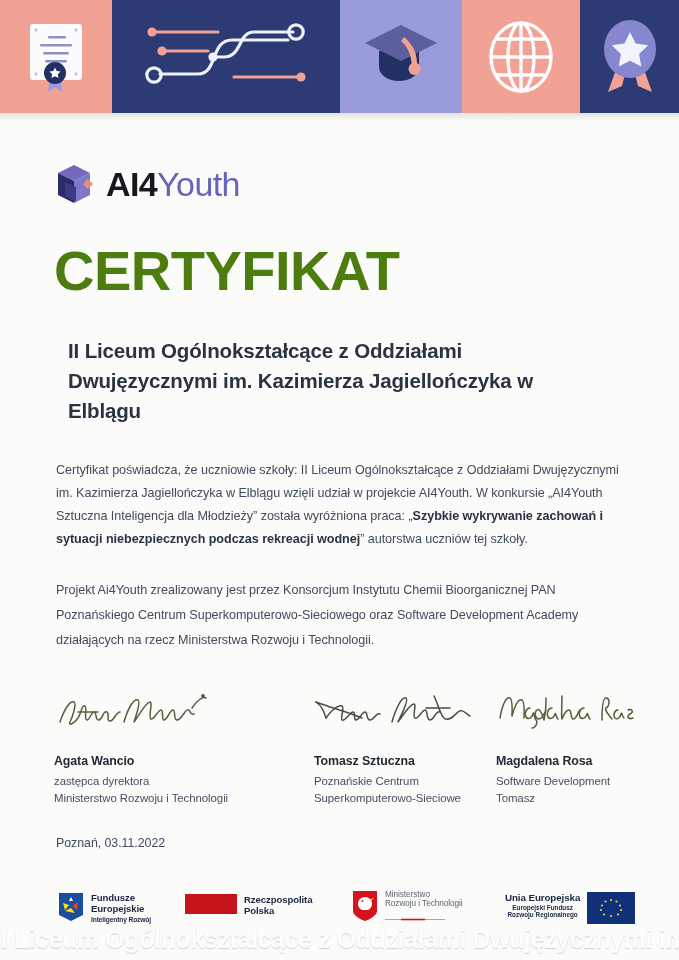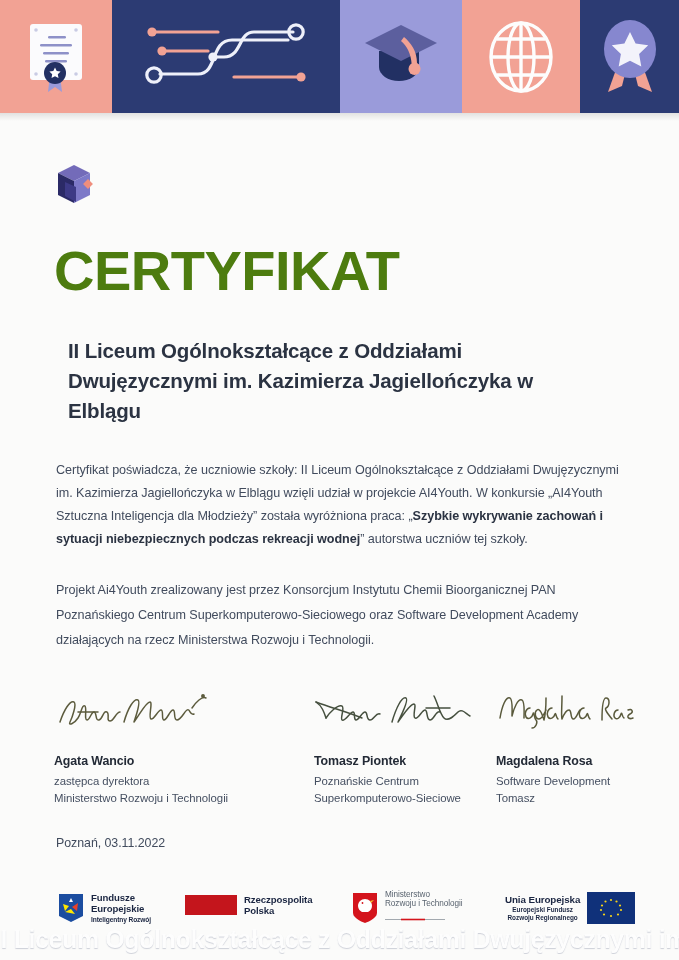--- a/index.html
+++ b/index.html
@@ -158,21 +158,21 @@
   }
 
   
   .footer-logos {
     position: absolute;
     top: 888px;
     left: 0;
     width: 679px;
     height: 46px;
   }
-  .flogo { position: absolute; display: flex; align-items: center; gap: 7px; }
+  .flogo { position: absolute; display: flex; align-items: flex-start; gap: 7px; }
   .flogo-1 { left: 58px;  top: 4px; }
   .flogo-2 { left: 185px; top: 6px; }
   .flogo-3 { left: 352px; top: 2px; }
   .flogo-4 { left: 498px; top: 4px; }
 
   .flogo-txt { line-height: 1.18; }
   .flogo-txt .t1 {
     font-size: 9.6px; font-weight: 700; color: #1b2642; display: block;
     letter-spacing: -0.1px;
   }
@@ -295,20 +295,23 @@
   <div class="header-shadow"></div>
 
   <div class="logo-row">
     <svg class="logo-mark" viewBox="0 0 40 44">
       <path d="M20 3 L36 11 L20 19 L4 11 Z" fill="#6b63b5" opacity="0.95"></path>
       <path d="M4 11 L20 19 L20 41 L4 33 Z" fill="#2b2a66"></path>
       <path d="M36 11 L20 19 L20 41 L36 33 Z" fill="#7d79c8"></path>
       <path d="M11 20 L22 25 L22 40 L11 34 Z" fill="#3d3a86"></path>
       <rect x="30.5" y="18.5" width="7" height="7" transform="rotate(45 34 22)" fill="#ef8e7d"></rect>
     </svg>
+    <div class="logo-text">
+      <span class="logo-ai4">AI4</span><span class="logo-youth">Youth</span>
+    </div>
   </div>
 
   <div class="cert-title">CERTYFIKAT</div>
 
   <div class="recipient">II Liceum Ogólnokształcące z Oddziałami Dwujęzycznymi im. Kazimierza Jagiellończyka w Elblągu</div>
 
   <div class="body-block para-1"><span>Certyfikat poświadcza, że uczniowie szkoły: II Liceum Ogólnokształcące z Oddziałami Dwujęzycznymi im. Kazimierza Jagiellończyka w Elblągu wzięli udział w projekcie AI4Youth. W konkursie „AI4Youth Sztuczna Inteligencja dla Młodzieży” została wyróżniona praca: „</span><b>Szybkie wykrywanie zachowań i sytuacji niebezpiecznych podczas rekreacji wodnej</b><span>” autorstwa uczniów tej szkoły.</span></div>
 
   <div class="body-block para-2">Projekt Ai4Youth zrealizowany jest przez Konsorcjum Instytutu Chemii Bioorganicznej PAN Poznańskiego Centrum Superkomputerowo-Sieciowego oraz Software Development Academy działających na rzecz Ministerstwa Rozwoju i Technologii.</div>
 
@@ -333,21 +336,21 @@
       <svg class="sig-scribble" width="170" height="46" viewBox="0 0 170 46">
         <g fill="none" stroke="#46503f" stroke-width="1.5" stroke-linecap="round" stroke-linejoin="round">
           <path d="M2 14 C18 20 34 24 48 30"></path>
           <path d="M2 14 C8 18 10 24 12 30"></path>
           <path d="M12 30 C16 24 24 16 28 18 C31 20 26 30 28 32 C31 34 36 24 39 24 C42 24 39 32 42 32 C45 32 48 24 51 24 C54 24 52 32 56 32 C60 32 62 24 66 26"></path>
           <path d="M78 34 C82 20 88 8 92 10 C95 12 88 26 84 34 C90 26 96 16 100 16 C103 16 98 28 101 30 C104 32 108 22 111 22 C114 22 112 32 116 32 C120 32 122 22 126 24"></path>
           <path d="M120 8 C124 16 126 26 130 30 C134 34 140 28 144 24 C148 20 152 26 156 28"></path>
           <path d="M112 20 H136"></path>
         </g>
       </svg>
-      <div class="sig-name">Tomasz Piontek</div>
+      <div class="sig-name">Tomasz Sztuczna</div>
       <div class="sig-line sig-role">Poznańskie Centrum</div>
       <div class="sig-line">Superkomputerowo-Sieciowe</div>
     </div>
 
     <div class="sig-col sig-col-3">
       <svg class="sig-scribble" width="150" height="46" viewBox="0 0 150 46">
         <g fill="none" stroke="#5a5a3c" stroke-width="1.5" stroke-linecap="round" stroke-linejoin="round">
           <path d="M4 30 C6 18 10 8 14 10 C17 12 16 22 16 28 C18 20 22 10 26 12 C29 14 28 24 28 30"></path>
           <path d="M34 20 C30 20 28 26 30 29 C32 32 36 30 37 26 C38 22 38 30 40 32 C42 34 40 40 36 40"></path>
           <path d="M50 10 C50 20 49 28 48 32 C46 26 44 20 41 22 C38 24 39 31 43 31 C46 31 48 26 50 22"></path>

